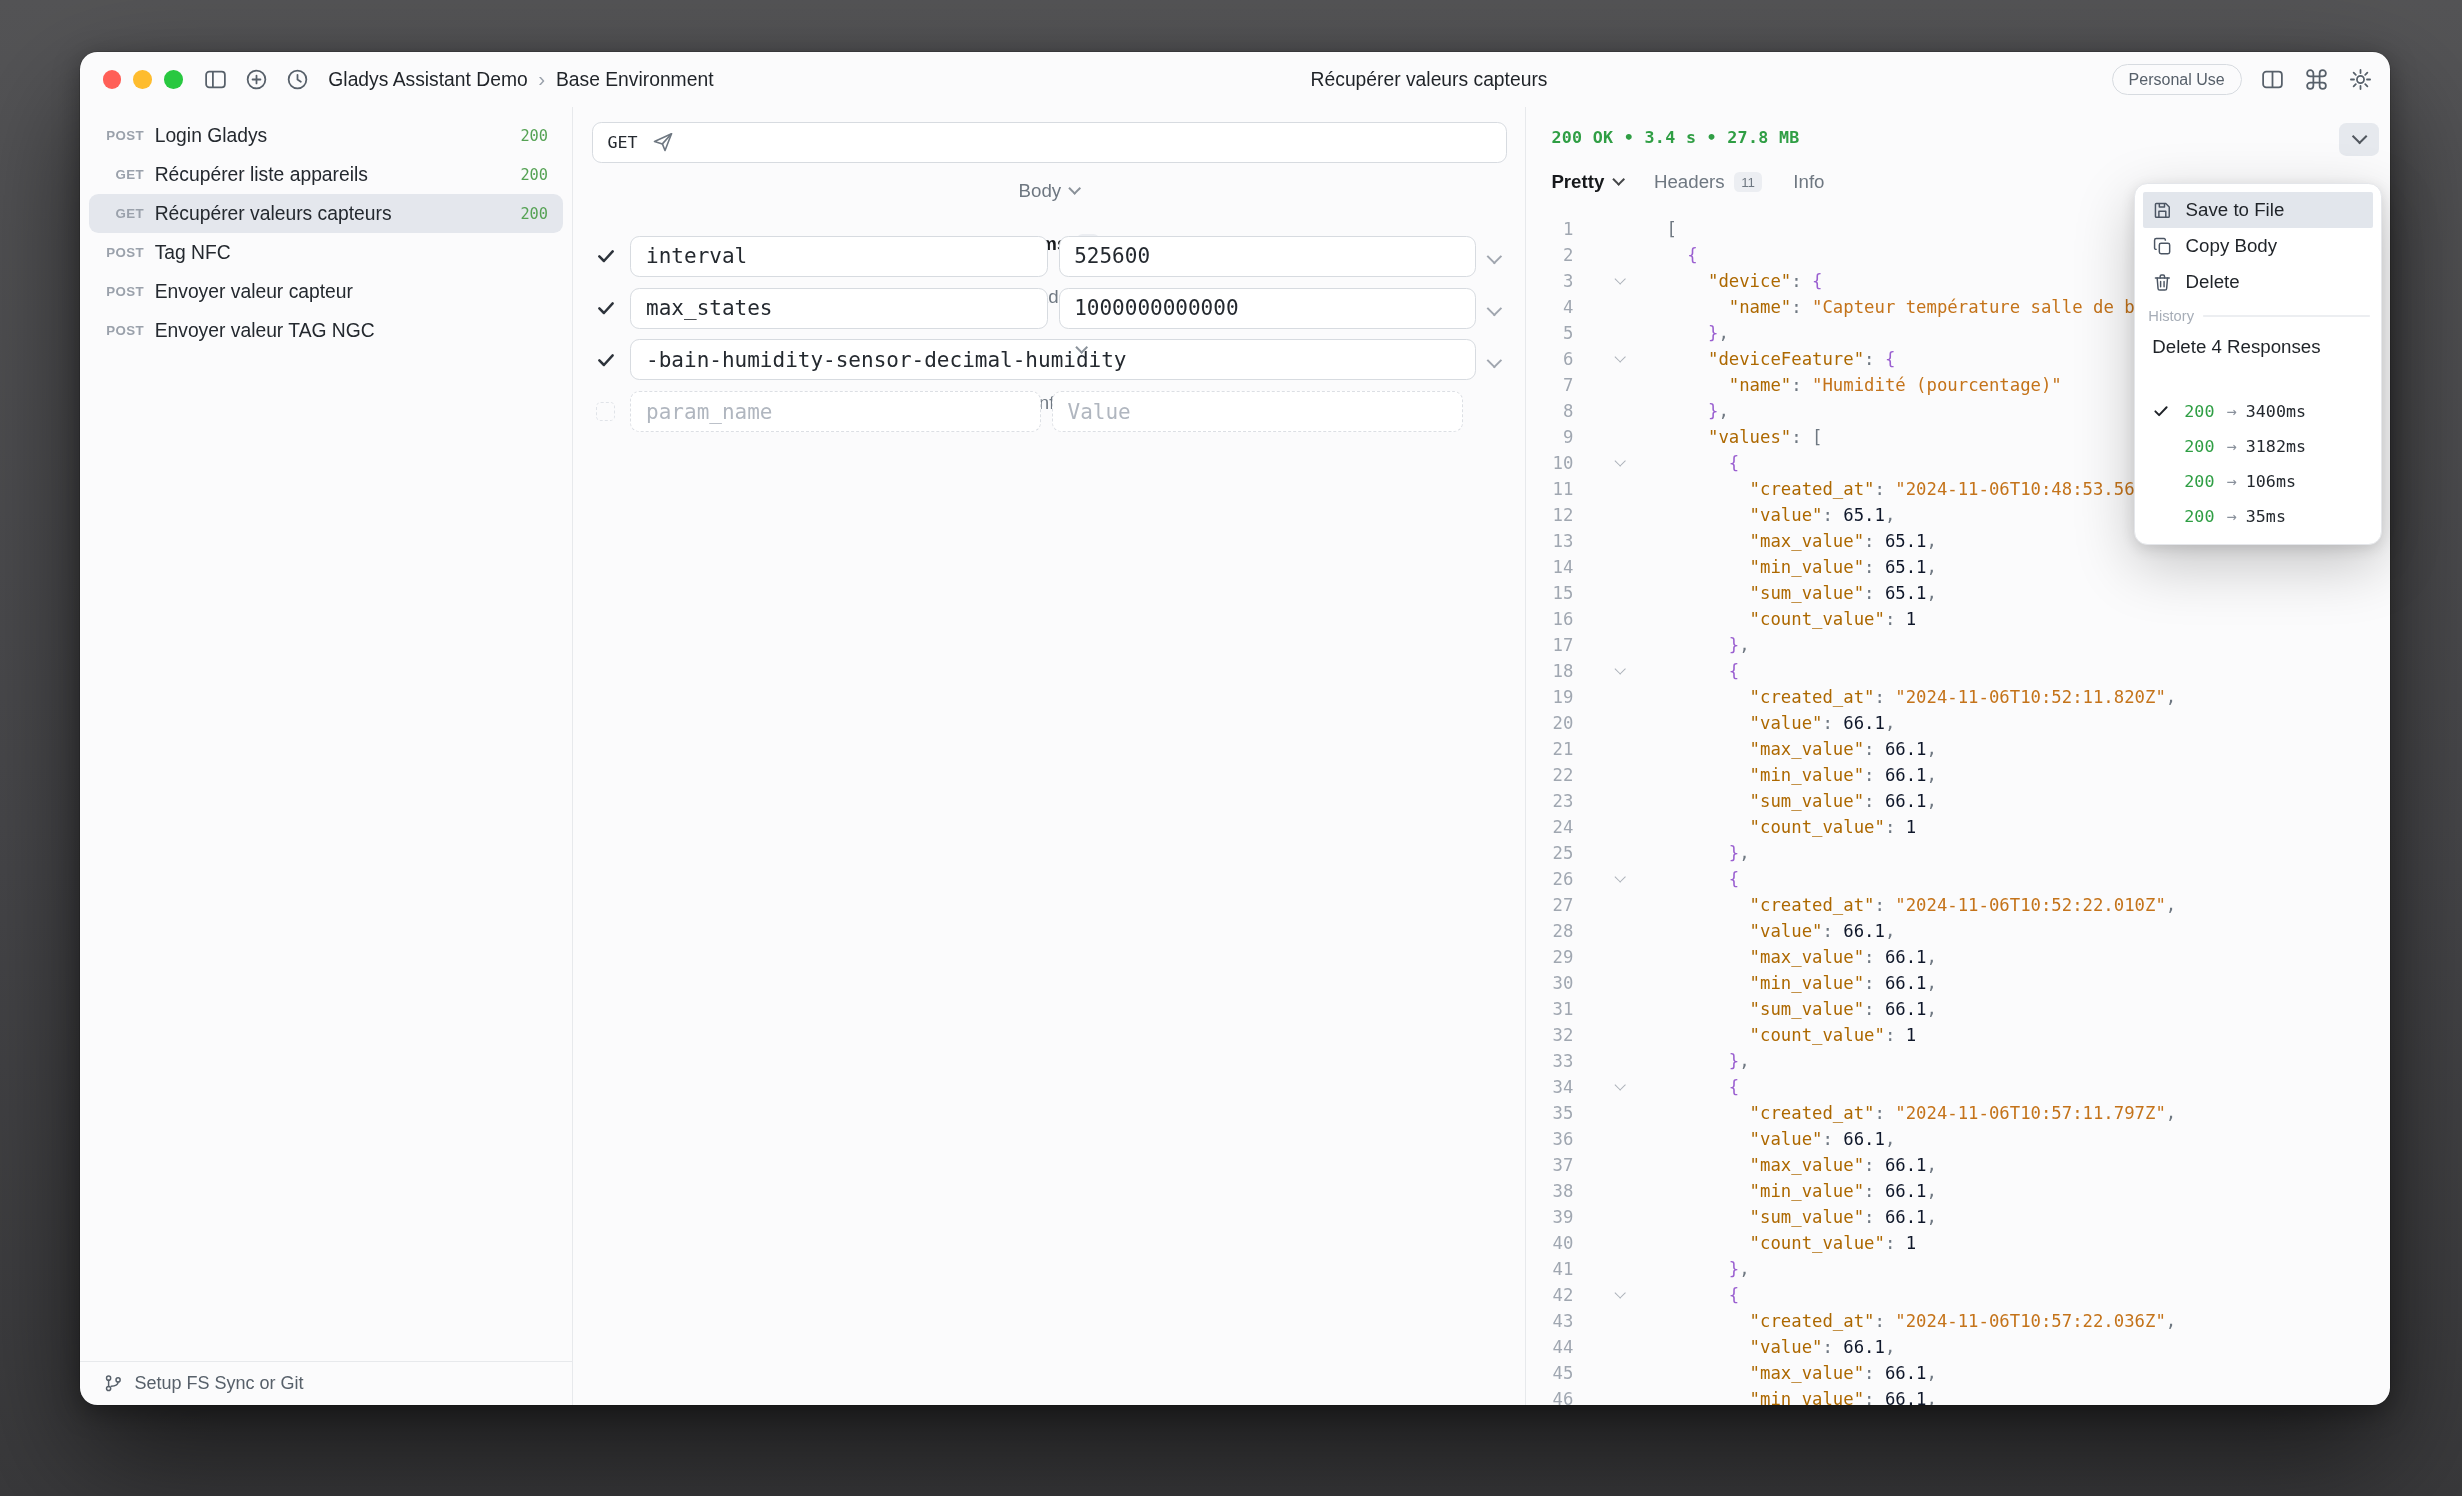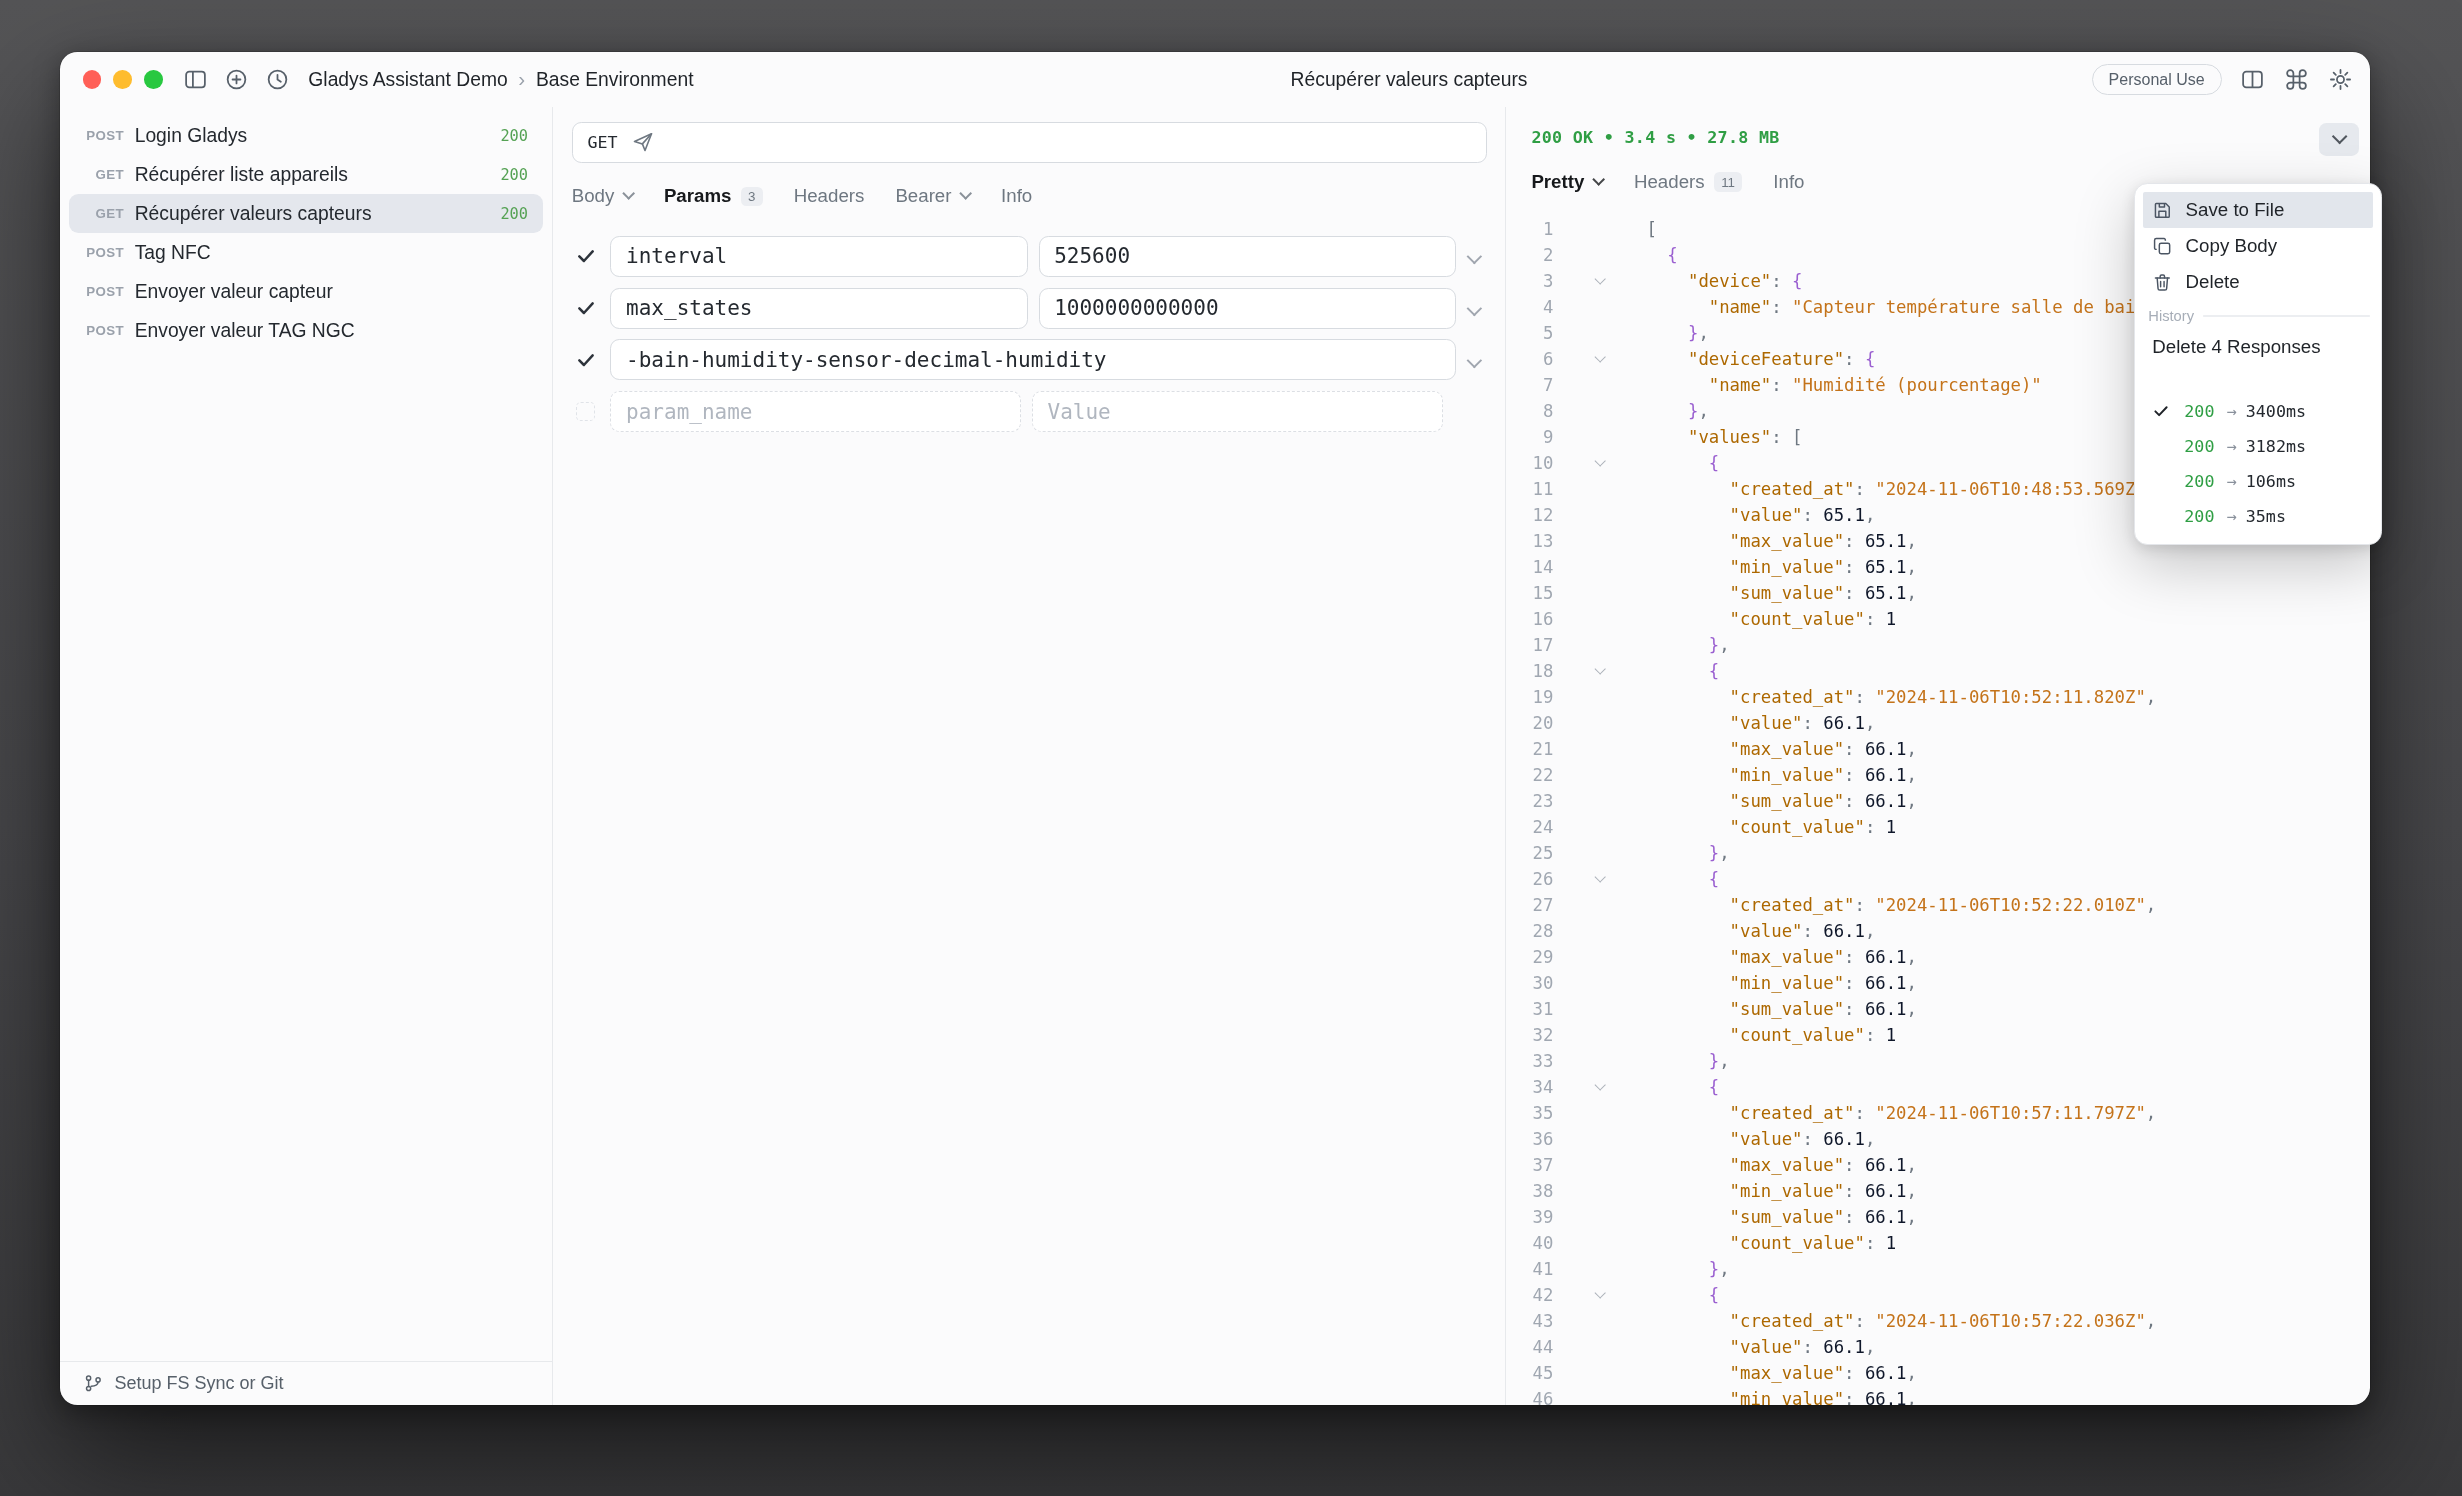--- a/index.html
+++ b/index.html
@@ -3,21 +3,21 @@
 <meta charset="utf-8">
 <style>
   html,body{margin:0;padding:0;}
   body{
     width:2462px;height:1497px;overflow:hidden;position:relative;
     background:linear-gradient(180deg,#545456 0%,#47474a 55%,#39393b 100%);
     font-family:"Liberation Sans",sans-serif;
     -webkit-font-smoothing:antialiased;
   }
   .window{
-    position:absolute;left:60px;top:52px;width:2310px;height:1353px;
+    position:absolute;left:80px;top:52px;width:2310px;height:1353px;
     background:#fbfbfc;border-radius:17.3px;overflow:hidden;
     box-shadow:0 53px 120px rgba(0,0,0,.55),0 6.7px 27px rgba(0,0,0,.35),0 0 0 0.7px rgba(0,0,0,.18);
     display:flex;flex-direction:column;color:#24292f;
   }
   
   .titlebar{height:55px;flex:0 0 auto;display:flex;align-items:center;padding:0 17.3px;position:relative;}
   .traffic{display:flex;gap:12px;margin:0 20px 0 5.3px;}
   .light{width:18.7px;height:18.7px;border-radius:50%;}
   .light.red{background:#ff5f57;}.light.yellow{background:#febc2e;}.light.green{background:#28c840;}
   .tb-icons{display:flex;align-items:center;gap:16px;margin-right:18.7px;}
@@ -39,21 +39,21 @@
   .sidebar-footer{flex:0 0 auto;height:43px;border-top:1.3px solid #e7e9ec;display:flex;align-items:center;gap:10.7px;padding:0 23px;font-size:18px;color:#57606a;}
   .sidebar-footer svg{width:20.7px;height:20.7px;}
   
   .middle{width:915px;flex:0 0 auto;border-right:1.3px solid #e7e9ec;padding:14.7px 18.7px 0;display:flex;flex-direction:column;min-height:0;}
   .url-bar{height:41px;flex:0 0 auto;border:1.3px solid #d7dbe0;border-radius:9.3px;background:#fff;display:flex;align-items:center;padding:0 14.7px;gap:13.3px;font-family:"DejaVu Sans Mono",monospace;font-size:16.7px;box-sizing:border-box;}
   .url-method{color:#24292f;flex:0 0 auto;}
   .url-text{color:#17191c;font-weight:700;white-space:nowrap;overflow:hidden;flex:1;}
   .send-btn{flex:0 0 auto;display:flex;}
   .send-btn svg{width:24px;height:24px;}
   .tabs{display:flex;align-items:center;gap:31px;height:33px;font-size:18.7px;color:#6e7781;flex:0 0 auto;}
-  .req-tabs{margin-top:17.3px;}
+  .req-tabs{margin-top:17.3px;flex-direction:column;}
   .tab{display:flex;align-items:center;gap:9.3px;cursor:default;white-space:nowrap;}
   .tab.active{color:#17191c;font-weight:700;}
   .tab-badge{background:#eceef2;color:#6e7781;font-weight:400;font-size:13.3px;border-radius:5.3px;padding:3.3px 7.3px;line-height:1;}
   .chev{display:inline-block;width:8.7px;height:8.7px;border-right:2px solid currentColor;border-bottom:2px solid currentColor;transform:rotate(45deg);margin-top:-5.3px;opacity:.8;}
   .tab-chev{width:7.3px;height:7.3px;}
   .params{margin-top:23px;}
   .param-row{display:flex;align-items:center;gap:10.7px;height:41px;margin-bottom:10.7px;}
   .param-check{width:28px;flex:0 0 auto;display:flex;justify-content:center;}
   .param-check svg{width:20px;height:20px;}
   .ghost-box{width:17.3px;height:17.3px;border:1.3px dashed #e0e3e8;border-radius:4.7px;}

